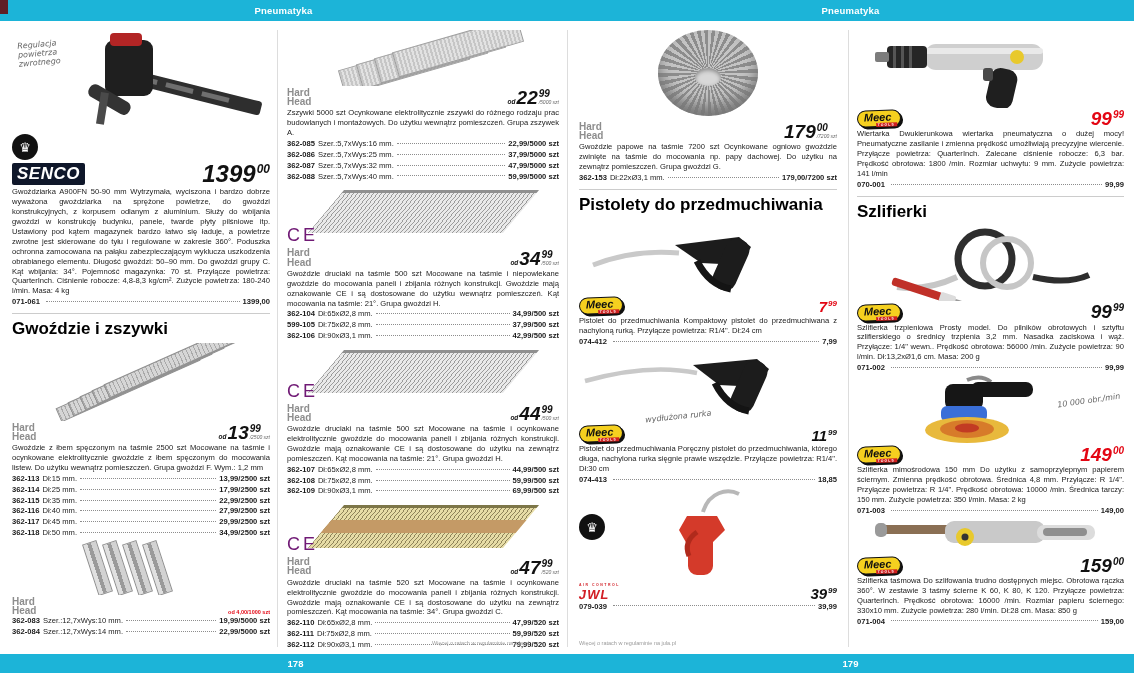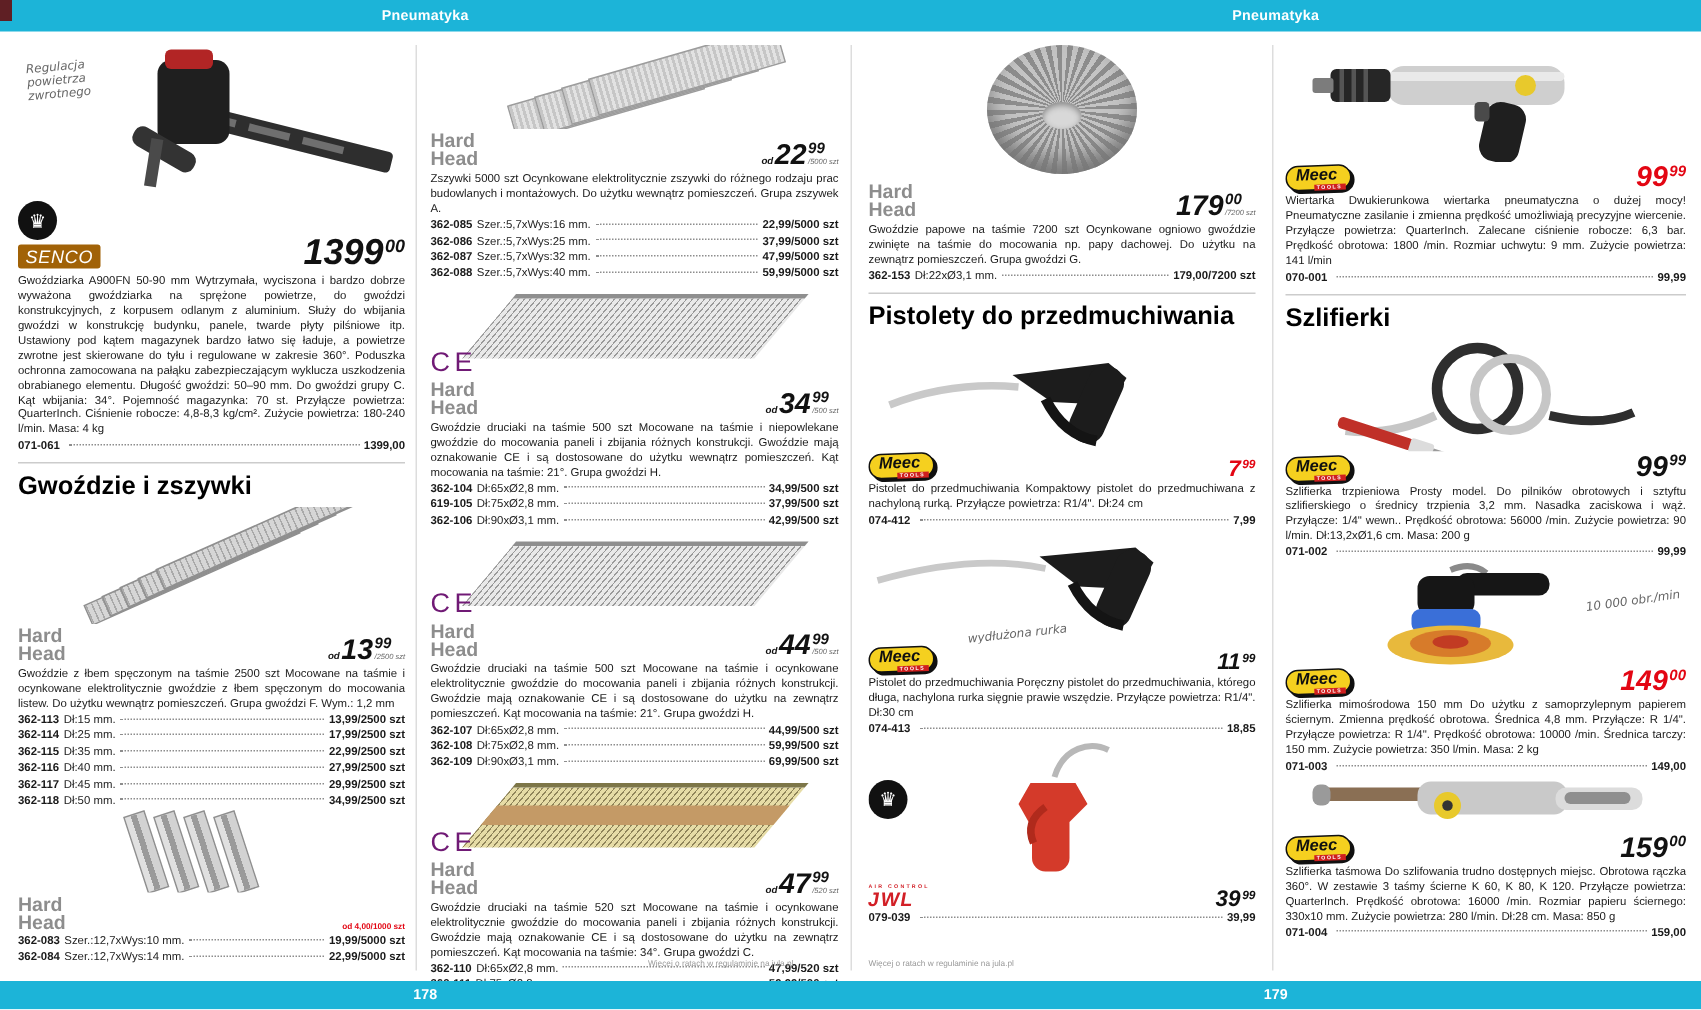--- a/index.html
+++ b/index.html
@@ -36,23 +36,23 @@
   .price .int{font-size:19px;line-height:.9}
   .price .stack{display:flex;flex-direction:column;margin-left:1px}
   .price .dec{font-size:10px;line-height:1;font-weight:bold}
   .price .unit{font-size:5px;color:#666;font-weight:normal;line-height:1.2}
   .price.xl .int{font-size:24px}.price.xl .dec{font-size:12px}
   .price.sm .int{font-size:15px}.price.sm .dec{font-size:8px}
   .price.red{color:#e30613}
   .minired{font-size:5.5px;color:#e30613;font-weight:bold}
   .ratenote{position:absolute;font-size:5.5px;color:#9a9a9a}
   
-  .hardhead{font-weight:bold;color:#8d8d8d;font-size:13px;line-height:.92}
-  .senco{display:inline-block;background:#a16207;color:#fff;font-weight:normal;font-style:italic;
-         font-size:12px;padding:1px 5px;border-radius:2px;letter-spacing:.5px}
+  .hardhead{font-weight:bold;color:#8d8d8d;font-size:10px;line-height:.92}
+  .senco{display:inline-block;background:#0f172a;color:#fff;font-weight:bold;font-style:italic;
+         font-size:17px;padding:1px 5px;border-radius:2px;letter-spacing:.5px}
   .crown{width:26px;height:26px;border-radius:50%;background:#111;color:#fff;display:flex;
          align-items:center;justify-content:center;font-size:13px}
   .ce{font-size:18px;color:#701a75;letter-spacing:3px;font-weight:400}
   .meec{position:relative;display:inline-block;background:#f5d01f;border:1.5px solid #101010;
         border-radius:9px;padding:0 8px 3px 6px;font-style:italic;font-weight:bold;font-size:11px;
         color:#101010;box-shadow:2px 2px 0 #101010;transform:rotate(-2deg)}
   .meec .sub{position:absolute;right:3px;bottom:-1px;background:#cf1f1f;color:#fff;
              font-size:3.5px;font-style:normal;padding:0 2px;letter-spacing:1px}
   .jwl{color:#d21f26;line-height:1}
   .jwl .sub{font-size:3.5px;letter-spacing:1.5px;font-weight:bold}
@@ -295,21 +295,21 @@
       </div>
     </div>
     <p class="desc"><b class="ttl">Gwoździe druciaki na taśmie 500 szt</b> <span>Mocowane na taśmie i niepowlekane gwoździe do mocowania paneli i zbijania różnych konstrukcji. Gwoździe mają oznakowanie CE i są dostosowane do użytku wewnątrz pomieszczeń. Kąt mocowania na taśmie: 21°. Grupa gwoździ H.</span></p>
     <div class="row">
         <span class="sku">362-104</span>
         <span class="spec">Dł:65xØ2,8 mm.</span>
         <span class="dots"></span>
         <span class="rp">34,99/500 szt</span>
       </div>
     <div class="row">
-        <span class="sku">619-105</span>
+        <span class="sku">599-105</span>
         <span class="spec">Dł:75xØ2,8 mm.</span>
         <span class="dots"></span>
         <span class="rp">37,99/500 szt</span>
       </div>
     <div class="row">
         <span class="sku">362-106</span>
         <span class="spec">Dł:90xØ3,1 mm.</span>
         <span class="dots"></span>
         <span class="rp">42,99/500 szt</span>
       </div>
@@ -637,17 +637,17 @@
         <span class="spec"></span>
         <span class="dots"></span>
         <span class="rp">159,00</span>
       </div>
   </div>
 
   <div class="ratenote" style="left:432px;top:640px">Więcej o ratach w regulaminie na jula.pl</div>
   <div class="ratenote" style="left:579px;top:640px">Więcej o ratach w regulaminie na jula.pl</div>
 
   <div class="botbar">
-    <div class="bar-page" style="left:0">178</div>
+    <div class="bar-page" style="left:12px">178</div>
     <div class="bar-page" style="left:567px">179</div>
   </div>
 
 </div>
 
 </body></html>

